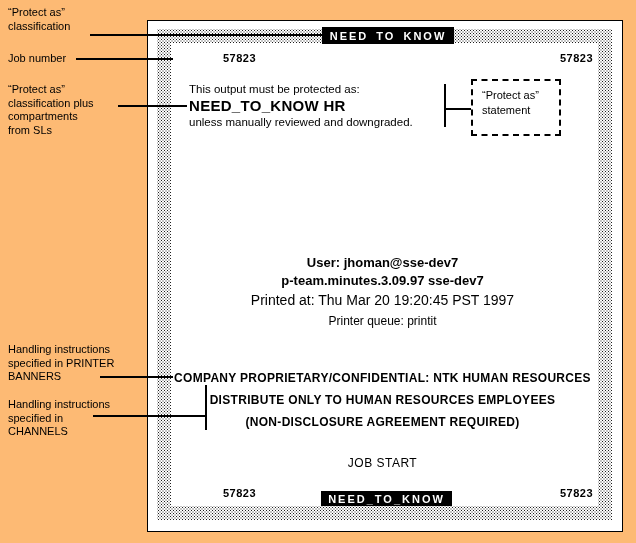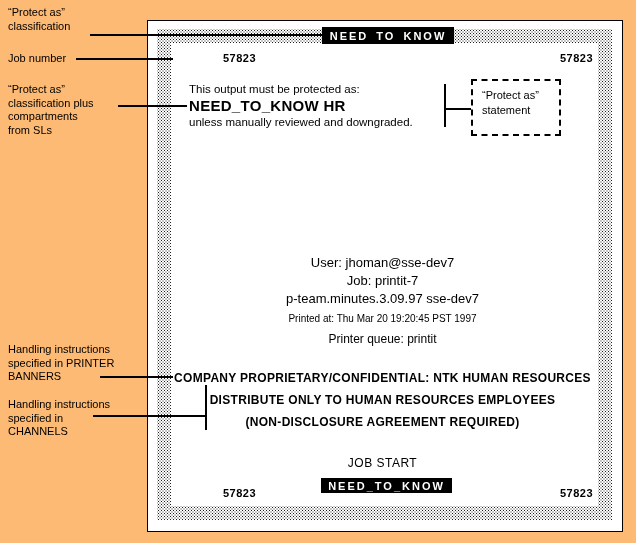--- a/index.html
+++ b/index.html
@@ -35,39 +35,39 @@
   .band-right  { right: 10px; top: 8px;  bottom: 11px; width: 14px; }
 
   .bar {
     position: absolute; background: #000; color: #fff;
     font-weight: bold; font-size: 11px; letter-spacing: 2px; word-spacing: 3px;
     display: flex; align-items: center; justify-content: center;
     white-space: nowrap;
     text-align: center;
   }
   .bar-top    { left: 174px; top: 6px;   width: 132px; height: 17px; }
-  .bar-bottom { left: 173px; top: 457px; width: 131px; height: 15px; }
+  .bar-bottom { left: 173px; top: 470px; width: 131px; height: 15px; }
 
   .jobnum { position: absolute; font-weight: bold; font-size: 11px; letter-spacing: 0.5px; padding-left: 48px; }
 
   .notice { position: absolute; left: 41px; top: 61px; }
   .notice-intro  { font-size: 11.5px; line-height: 14px; }
   .notice-class  { font-weight: bold; font-size: 15px; line-height: 19px; letter-spacing: 0.3px; }
   .notice-caveat { font-size: 11.5px; line-height: 14px; }
 
   .dashed-box {
     position: absolute; left: 323px; top: 58px; width: 90px; height: 57px;
     border: 2px dashed #000; box-sizing: border-box;
     padding: 7px 0 0 9px; font-size: 11px; line-height: 15px;
   }
 
   .center-col { position: absolute; left: 21px; width: 427px; text-align: center; }
   .jobinfo { top: 233px; }
-  .ji-bold  { font-weight: normal; font-size: 13px; line-height: 18px; }
-  .ji-small { font-size: 10px; line-height: 13px; margin-top: 4px; }
+  .ji-bold  { font-weight: bold; font-size: 13px; line-height: 18px; }
+  .ji-small { font-size: 14px; line-height: 13px; margin-top: 4px; }
   .ji-queue { font-size: 12px; line-height: 14px; margin-top: 7px; }
 
   .handling { top: 346px; }
   .handling div { font-weight: bold; font-size: 12px; line-height: 22px; letter-spacing: 0.3px; }
 
   .jobstart { top: 435px; font-weight: normal; font-size: 12px; letter-spacing: 0.5px; }
 
   .z-top { z-index: 5; }
 </style>
 </head>
@@ -121,21 +121,20 @@
       <div class="notice-caveat">unless manually reviewed and downgraded.</div>
     </div>
 
     <div class="vline" style="left:296px; top:63px; height:43px;"></div>
     <div class="hline" style="left:297px; top:87px; width:26px;"></div>
     <div class="dashed-box pre">“Protect as”
 statement</div>
 
     <div class="center-col jobinfo">
       <div class="ji-bold">User: jhoman@sse-dev7</div>
-      <div class="ji-bold">Job: printit-7</div>
       <div class="ji-bold">p-team.minutes.3.09.97 sse-dev7</div>
       <div class="ji-small">Printed at: Thu Mar 20 19:20:45 PST 1997</div>
       <div class="ji-queue">Printer queue: printit</div>
     </div>
 
     <div class="center-col handling">
       <div>COMPANY PROPRIETARY/CONFIDENTIAL: NTK HUMAN RESOURCES</div>
       <div>DISTRIBUTE ONLY TO HUMAN RESOURCES EMPLOYEES</div>
       <div>(NON-DISCLOSURE AGREEMENT REQUIRED)</div>
     </div>

